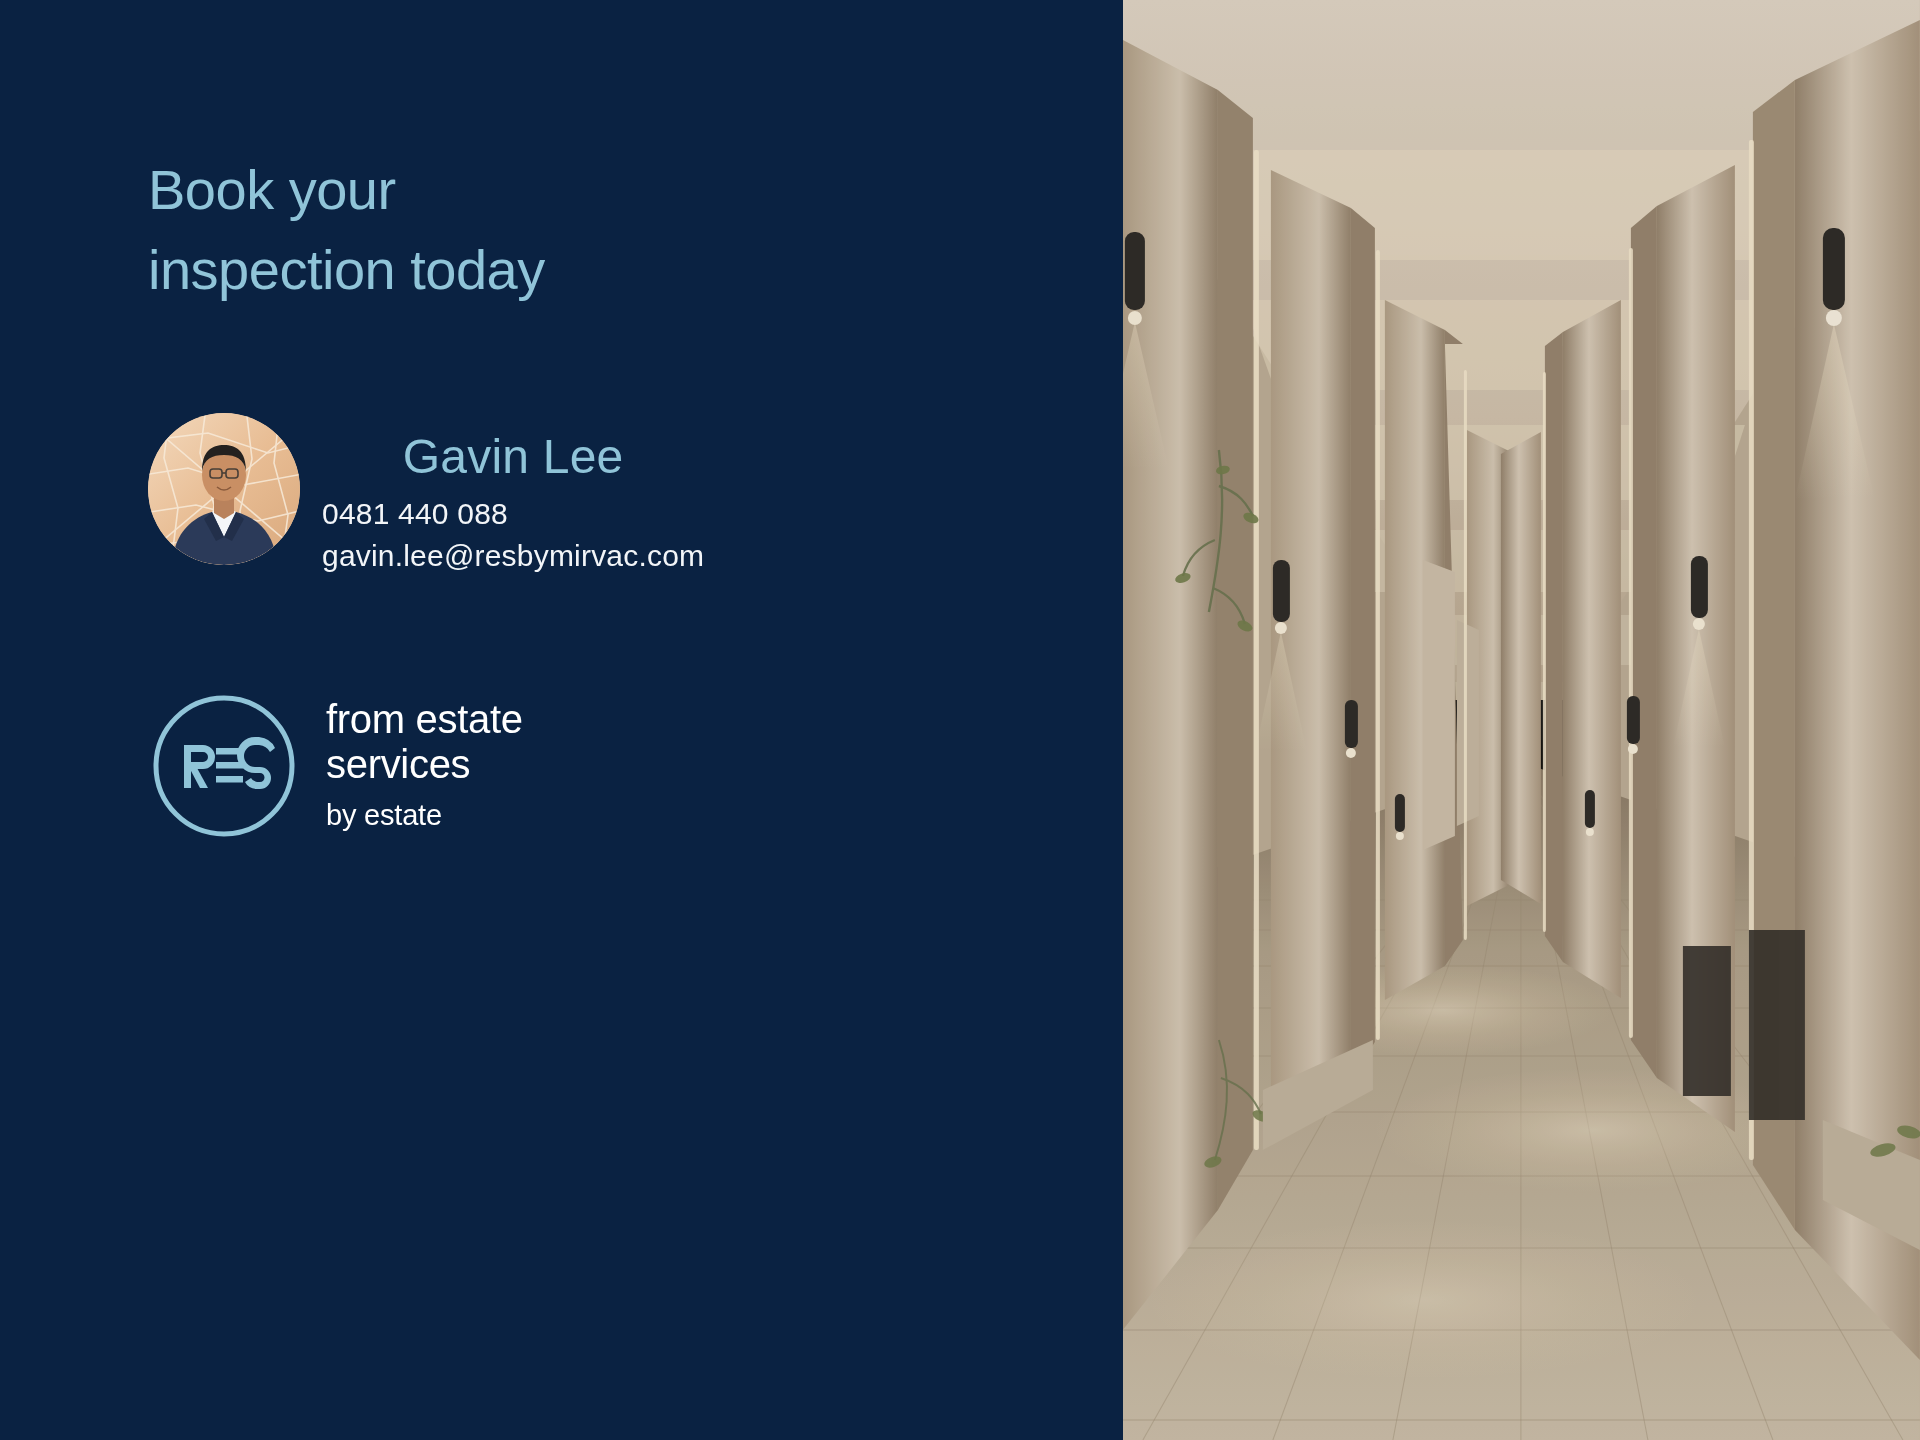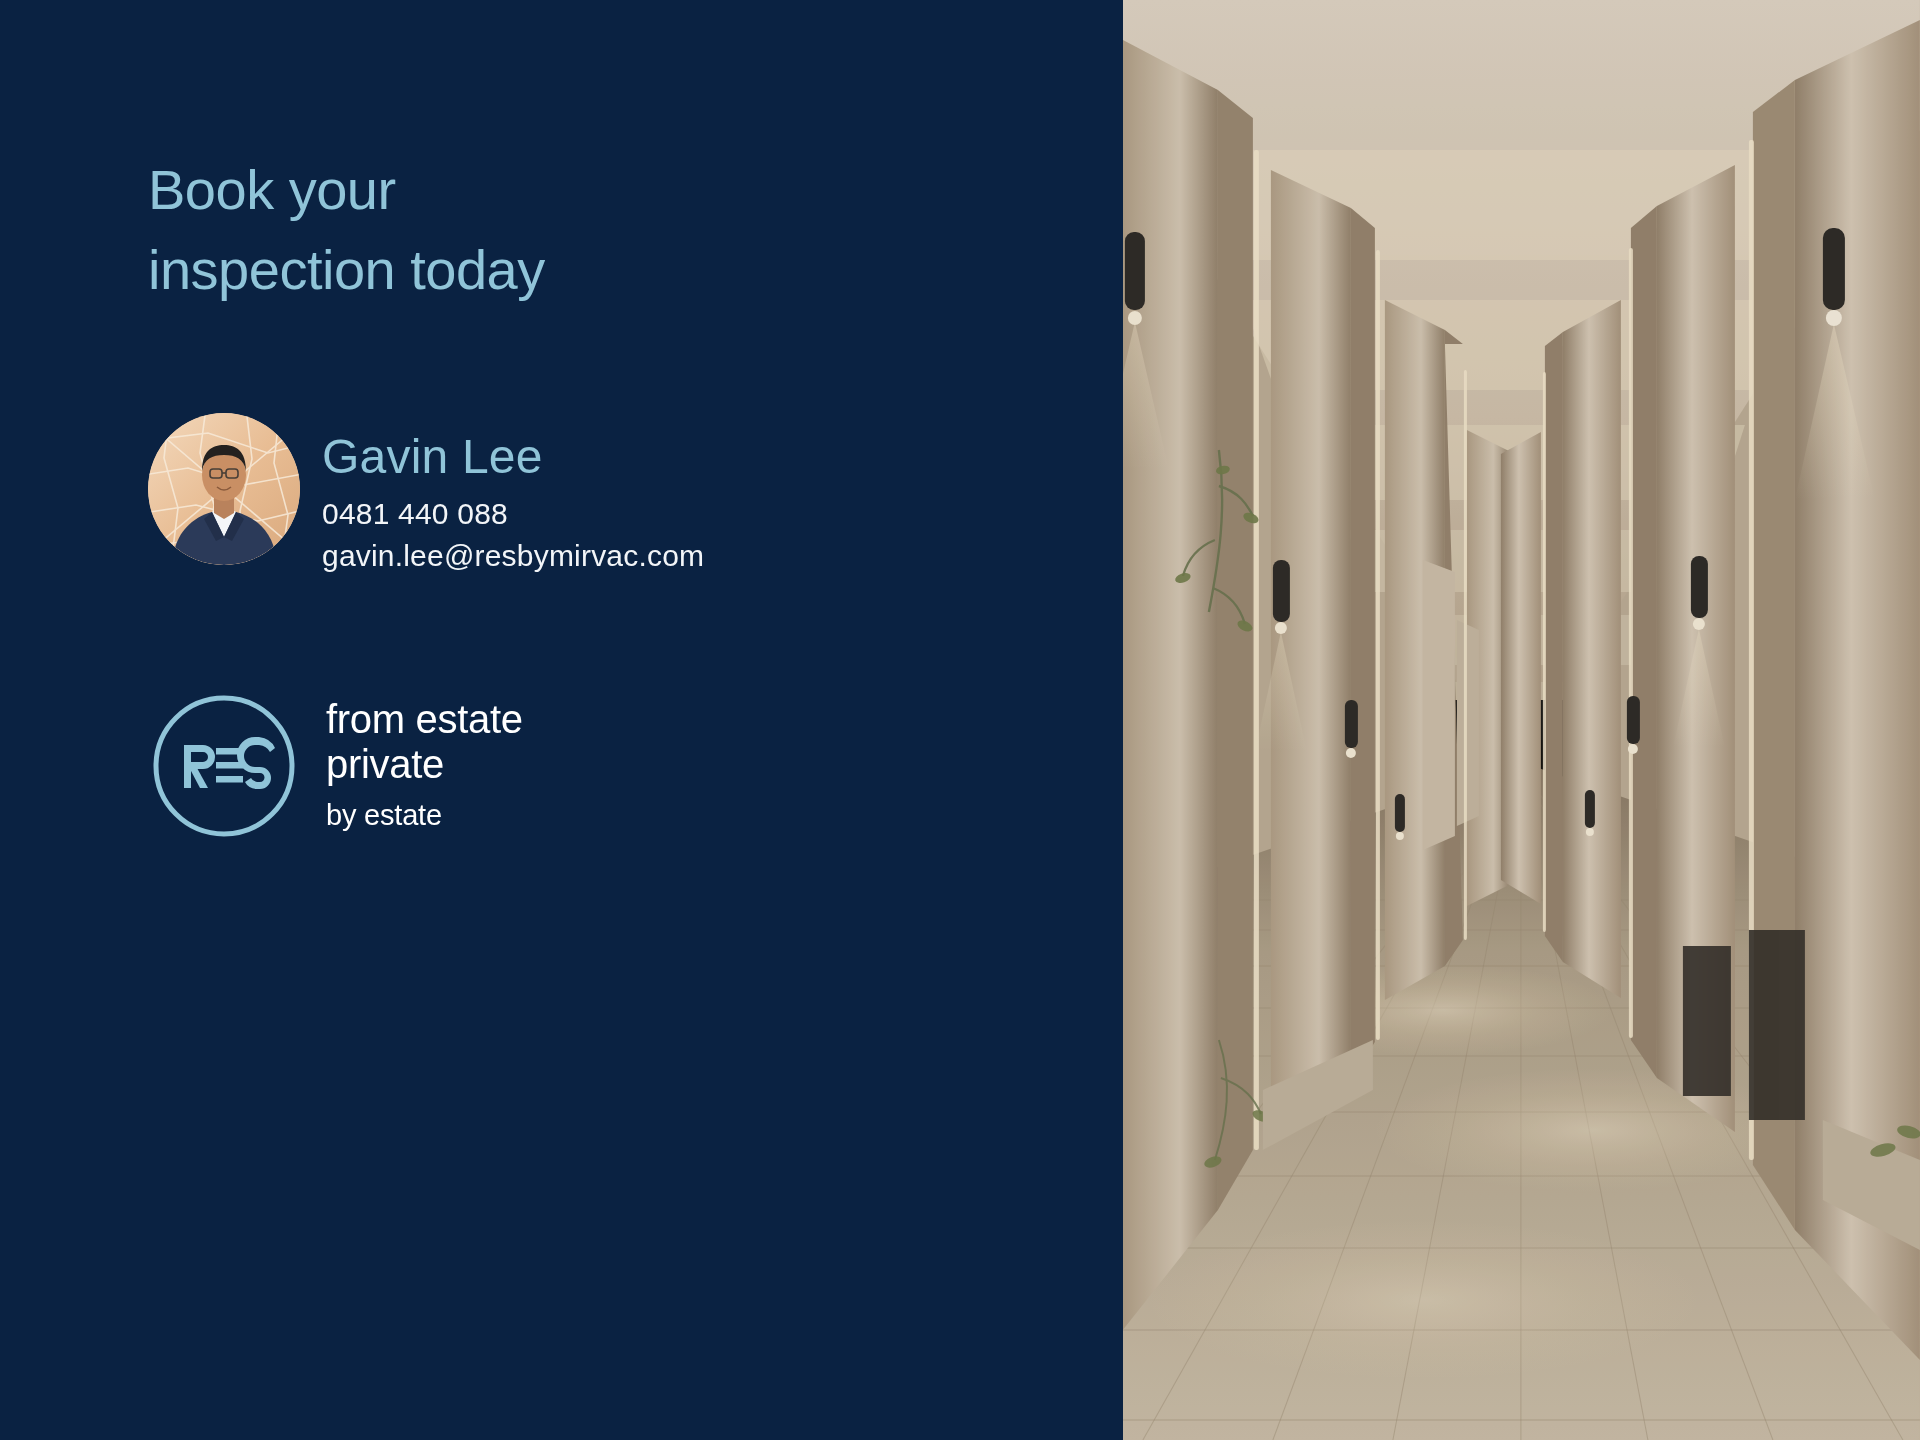--- a/index.html
+++ b/index.html
@@ -61,20 +61,21 @@
   }
   .avatar svg { display:block; width:100%; height:100%; }
 
   .agent-info { padding-top:18px; }
   .agent-name {
     color:#90c4d8;
     font-size:48px;
     font-weight:400;
     line-height:1.08;
     letter-spacing:0.2px;
+    text-align:center;
   }
   .agent-phone, .agent-email {
     color:#f2f5f8;
     font-size:30px;
     font-weight:400;
     line-height:1.42;
     letter-spacing:0.2px;
   }
   .agent-phone { margin-top:10px; }
 
@@ -200,21 +201,21 @@
             <rect x="68" y="72" width="27" height="6.5"></rect>
             <rect x="68" y="86" width="27" height="6.5"></rect>
 
             <path d="M122 62 a14 12 0 0 0-11-7 h-4 a11 11 0 0 0 0 22 h5 a11 11 0 0 1 0 22 h-4 a14 12 0 0 1-11-7 l6-4 a8 7 0 0 0 6 4 h3 a4.5 4.5 0 0 0 0-9 h-5 a18 18 0 0 1 0-36 h4 a20 17 0 0 1 16 11 Z"></path>
           </g>
         </svg>
       </div>
 
       <div class="logo-words">
         <div class="logo-line1">from estate</div>
-        <div class="logo-line2">private</div>
+        <div class="logo-line2">services</div>
         <div class="logo-line3">by estate</div>
       </div>
     </div>
   </div>
 
   <div class="right-photo">
     <svg viewBox="0 0 797 1440" preserveAspectRatio="xMidYMid slice" xmlns="http://www.w3.org/2000/svg">
       <defs>
         <linearGradient id="ceil" x1="0" y1="0" x2="0" y2="1">
           <stop offset="0%" stop-color="#e8ddcd"></stop>

